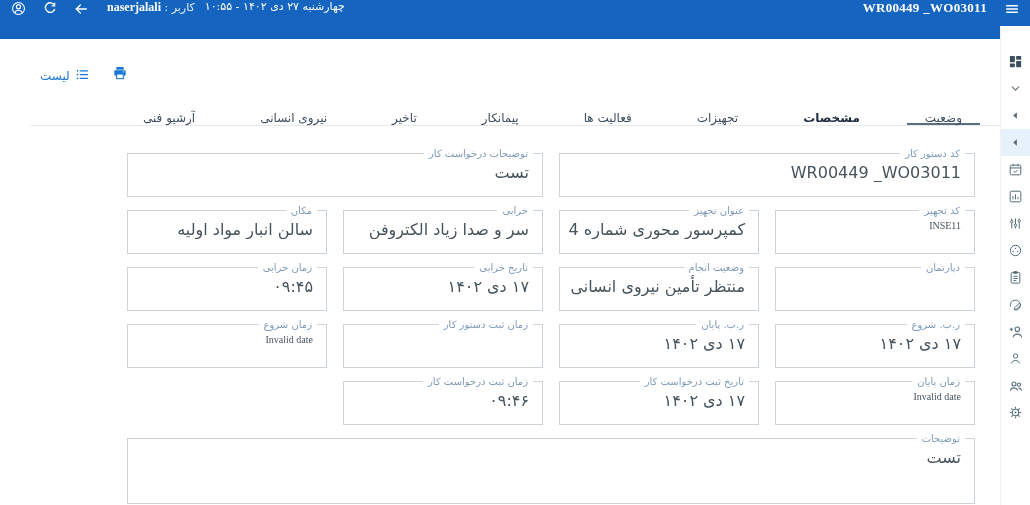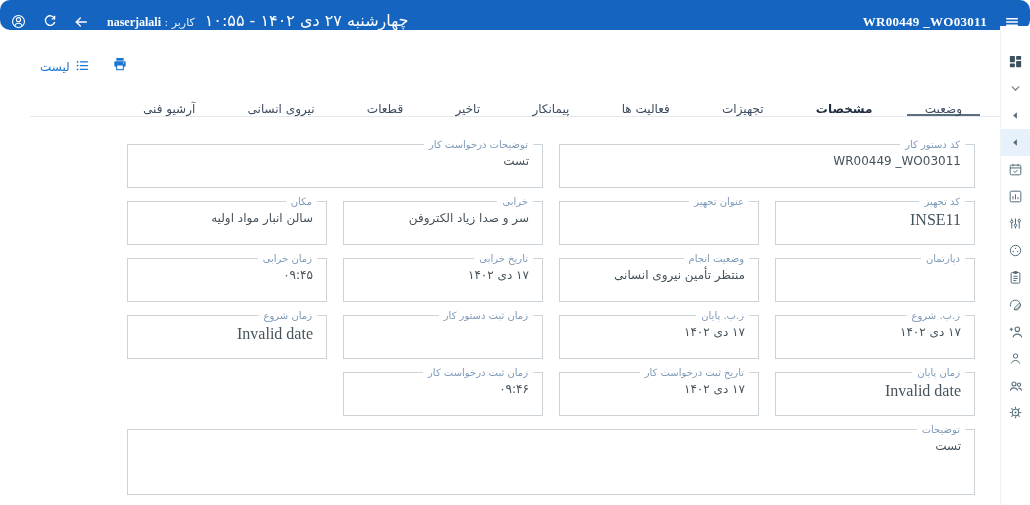--- a/index.html
+++ b/index.html
@@ -1,27 +1,27 @@
 <!DOCTYPE html>
 <html lang="fa" dir="rtl"><head>
 <meta charset="utf-8">
 <style>
   * { margin:0; padding:0; box-sizing:border-box; }
   html,body { width:1030px; height:505px; overflow:hidden; background:#fff;
               font-family:"DejaVu Sans", sans-serif; }
 
   
-  .topbar { direction:ltr; height:30px; background:#1565c0; display:flex; align-items:flex-end;
-            padding:0 10px; color:#fff;border-radius:10px; }
+  .topbar { direction:ltr; height:39px; background:#1565c0; display:flex; align-items:flex-start;
+            padding:0 10px; color:#fff; }
   .topbar .ticon { width:17px; height:17px; margin-right:14px; display:flex; align-items:center;
                    justify-content:center; cursor:pointer; }
   .topbar .ticon svg { display:block; }
   .tb-user { direction:rtl; font-size:11px; color:#e8f0fb; margin:0 10px 0 4px; white-space:nowrap; }
   .tb-user b { font-family:"Liberation Serif", serif; font-size:12px; color:#fff; }
-  .tb-date { direction:rtl; font-size:16px; color:#fff; white-space:nowrap; }
+  .tb-date { direction:rtl; font-size:11px; color:#fff; white-space:nowrap; }
   .tb-spacer { flex:1; }
   .tb-code { font-family:"Liberation Serif", serif; font-weight:bold; font-size:13px;
              letter-spacing:.3px; margin-right:16px; white-space:nowrap; }
 
   
   .sidebar { position:absolute; top:26px; right:0; width:30px; height:479px; background:#fff;
              border-left:1px solid #f0f2f4; padding-top:22px; display:flex; flex-direction:column;
              align-items:center; z-index:5; }
   .sbi { width:30px; height:27px; display:flex; align-items:center; justify-content:center;
          cursor:pointer; }
@@ -44,26 +44,26 @@
   .tab.selected { font-weight:bold; color:#1f2c40; }
   .tab.indicated { border-bottom-color:#5b6e80; }
 
   
   .form { direction:rtl; display:grid; grid-template-columns:repeat(4,1fr);
           gap:13px 16px; padding:27px 55px 0 97px; }
   .fld { position:relative; height:44px; border:1px solid #ccd3d9; border-radius:0;
          background:#fff; }
   .fld .lbl { position:absolute; top:-7px; right:9px; background:#fff; padding:0 5px;
               font-size:10px; color:#7e9ab8; line-height:13px; white-space:nowrap; }
-  .fld .val { display:block; padding:9px 13px 0 8px; font-size:12px; color:#46535c;
+  .fld .val { display:block; padding:9px 13px 0 8px; font-size:16px; color:#46535c;
               white-space:nowrap; overflow:hidden; }
   .fld.span2 { grid-column:span 2; }
   .fld.span4 { grid-column:span 4; }
   .fld.notes { height:66px; }
-  .val.serif { font-family:"Liberation Serif", serif; font-size:16px; }
+  .val.serif { font-family:"Liberation Serif", serif; font-size:10px; }
 </style>
 </head>
 <body>
 
 <div class="topbar">
   <span class="ticon">
     <svg width="17" height="17" viewBox="0 0 24 24" fill="none" stroke="#fff" stroke-width="1.6">
       <circle cx="12" cy="12" r="8.4"></circle>
         <circle cx="12" cy="9.4" r="2.9"></circle>
       <path d="M6.4 18.3c1.1-2.6 3.1-3.9 5.6-3.9s4.5 1.3 5.6 3.9"></path>
@@ -214,21 +214,20 @@
     </div>
   </div>
 
   <div class="tabs">
     <div class="tab indicated">وضعیت</div>
     <div class="tab selected">مشخصات</div>
     <div class="tab">تجهیزات</div>
     <div class="tab">فعالیت ها</div>
     <div class="tab">پیمانکار</div>
     <div class="tab">تاخیر</div>
-    <div class="tab">قطعات</div>
     <div class="tab">نیروی انسانی</div>
     <div class="tab">آرشیو فنی</div>
   </div>
 
   <div class="form">
 
     <div class="fld span2">
       <span class="lbl">کد دستور کار</span>
       <span class="val">WR00449 _WO03011</span>
     </div>
@@ -236,20 +235,21 @@
       <span class="lbl">توضیحات درخواست کار</span>
       <span class="val">تست</span>
     </div>
 
     <div class="fld">
       <span class="lbl">کد تجهیز</span>
       <span class="val serif">INSE11</span>
     </div>
     <div class="fld">
       <span class="lbl">عنوان تجهیز</span>
+      <span class="val">کمپرسور محوری شماره 4</span>
     </div>
     <div class="fld">
       <span class="lbl">خرابی</span>
       <span class="val">سر و صدا زیاد الکتروفن</span>
     </div>
     <div class="fld">
       <span class="lbl">مکان</span>
       <span class="val">سالن انبار مواد اولیه</span>
     </div>
 

